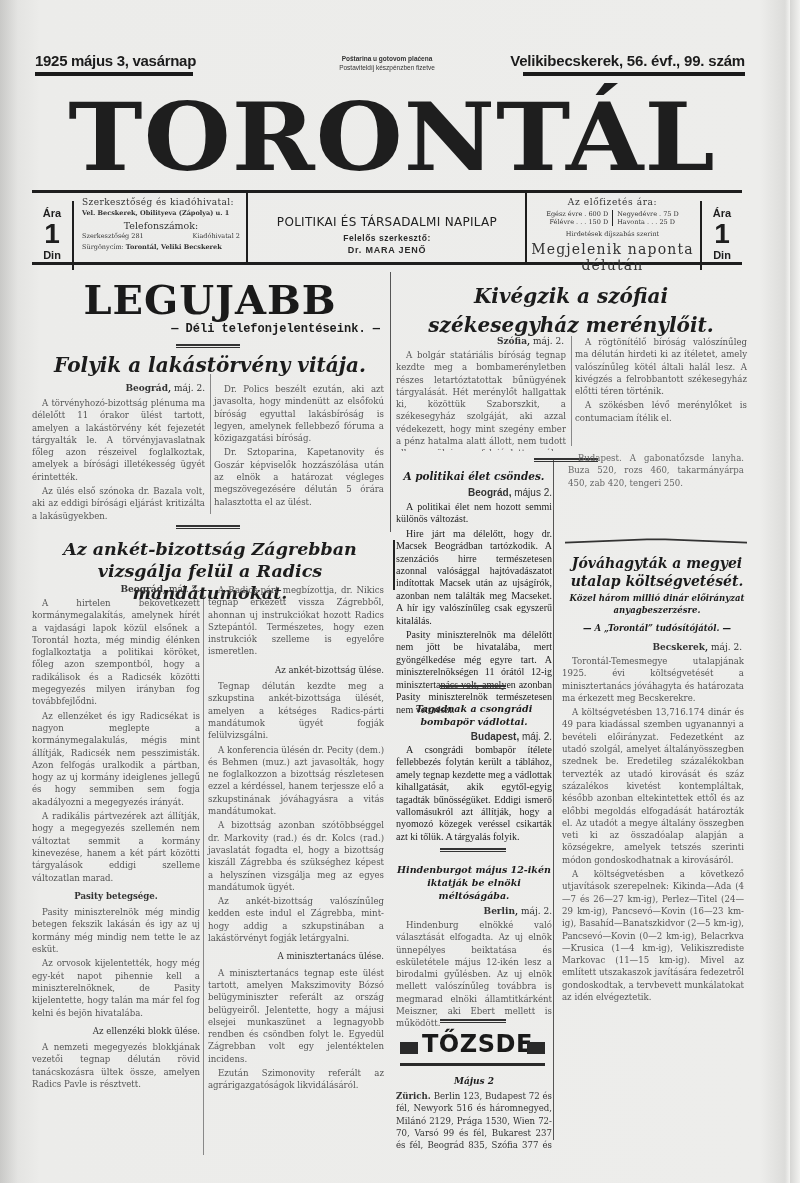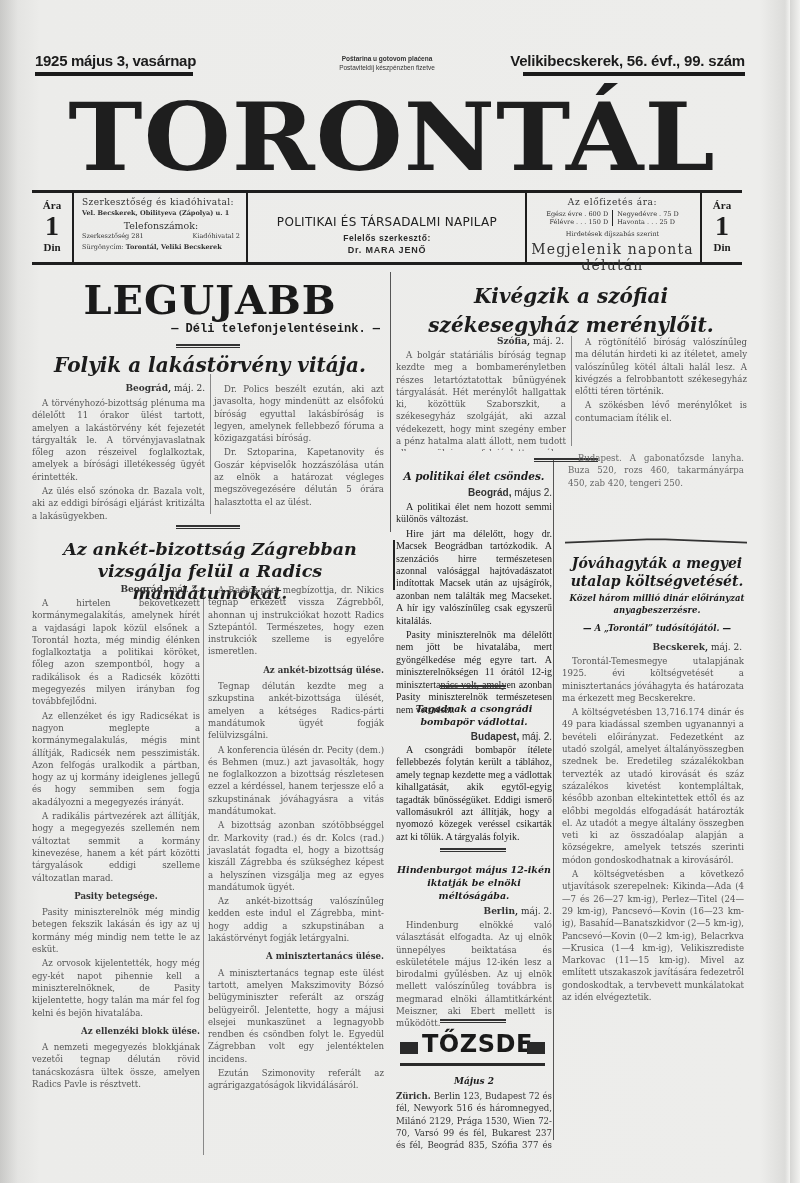--- a/index.html
+++ b/index.html
@@ -39,22 +39,22 @@
     position: absolute; left: 52px; top: 88px; width: 680px; height: 100px;
     font-family: "DejaVu Serif", serif; font-weight: bold; font-size: 96px;
     letter-spacing: 1px; color: #1e1e1e; line-height: 100px; text-align: center;
     transform: scaleX(1.04) scaleY(0.98);
   }
   .infobar {
     position: absolute; left: 32px; top: 190px; width: 710px; height: 75px;
     border-top: 3px solid #1e1e1e; border-bottom: 3px solid #1e1e1e;
   }
   .price-box {
-    position: absolute; top: 0; width: 42px; height: 69px; text-align: center;
-    font-family: Liberation Serif, serif; color: #1e1e1e;
+    position: absolute; top: 8px; width: 42px; height: 69px; text-align: center;
+    font-family: Liberation Sans, sans-serif; color: #1e1e1e;
   }
   .price-box.left { left: 0; border-right: 2px solid #1e1e1e; }
   .price-box.right { right: 0; border-left: 2px solid #1e1e1e; }
   .price-box .ara { font-size: 11px; font-weight: bold; margin-top: 6px; }
   .price-box .num { font-size: 28px; font-weight: bold; line-height: 30px; }
   .price-box .din { font-size: 11px; font-weight: bold; }
   .office {
     position: absolute; left: 44px; top: 0; width: 172px; height: 69px;
     border-right: 2px solid #1e1e1e; padding: 4px 6px;
     font-size: 8px; line-height: 11px; color: #333;
@@ -100,21 +100,21 @@
     position: absolute; font-size: 9px; text-align: right; color: #333;
   }
   .dateline b { font-weight: bold; }
   .txt {
     position: absolute; font-family: "DejaVu Serif", serif; font-size: 8.6px; line-height: 12.3px;
     text-align: justify; color: #555; hyphens: auto;
   }
   .txt.dark { color: #222; font-family: "Liberation Serif", serif; font-size: 10px; line-height: 12.4px; }
   .txt p { text-indent: 10px; margin-bottom: 2px; }
   .txt p.nb { text-indent: 0; }
-  .txt .sect { text-align: right; font-weight: bold; color: #333; margin: 6px 0 4px; text-indent: 0; }
+  .txt .sect { text-align: right; font-weight: normal; color: #333; margin: 6px 0 4px; text-indent: 0; }
   .txt .sectc { text-align: center; font-weight: bold; color: #333; margin: 6px 0 4px; text-indent: 0; }
   .tozsde {
     position: absolute; left: 400px; top: 1030px; width: 145px; height: 40px;
   }
   .tozsde .bar { position: absolute; top: 12px; width: 18px; height: 12px; background: #2a2a2a; }
   .tozsde .word {
     position: absolute; left: 22px; top: 0; width: 100px; text-align: center;
     font-family: "DejaVu Sans", sans-serif; font-weight: bold; font-size: 24px; color: #1a1a1a; letter-spacing: 0.5px;
   }
   .tozsde .rule { position: absolute; left: 0; top: 33px; width: 145px; height: 3px; background: #2a2a2a; }

